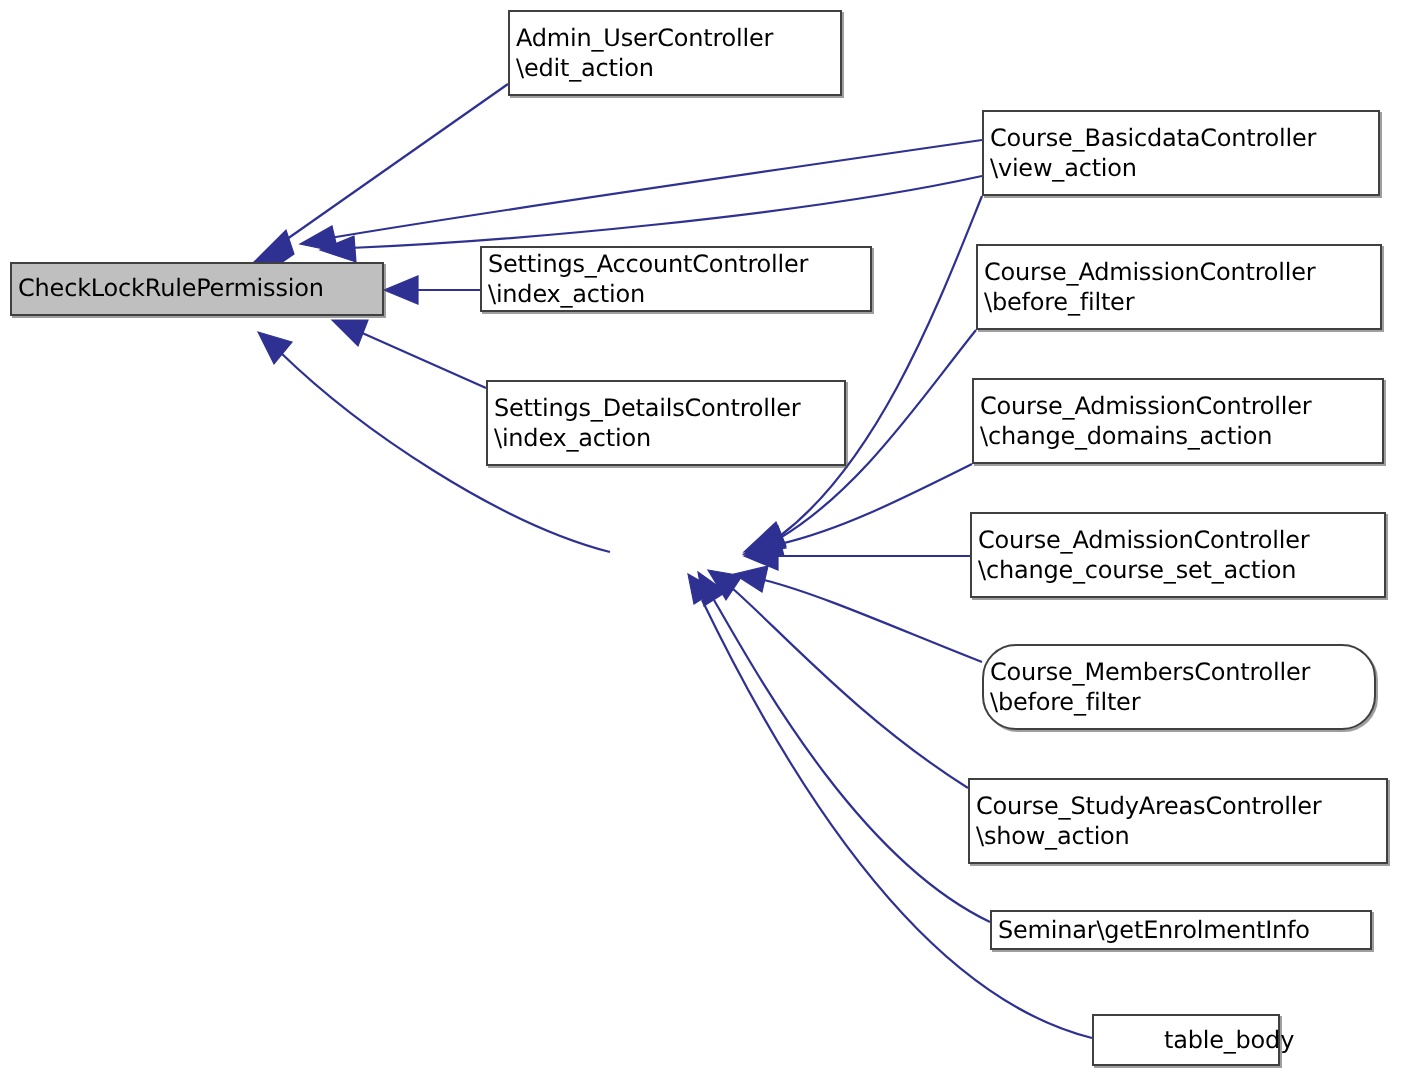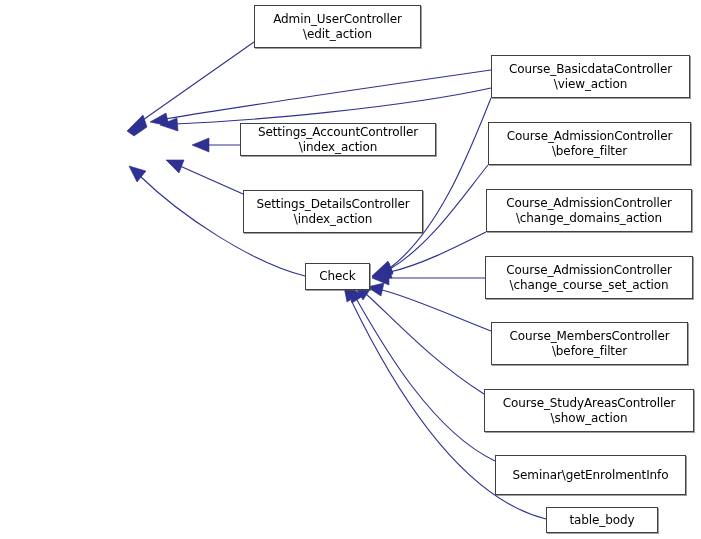--- a/index.html
+++ b/index.html
@@ -37,21 +37,20 @@
     stroke-width: 0.6;
   }
   .node-box {
     position: absolute;
     box-sizing: border-box;
     border: 1px solid #404040;
     background: #ffffff;
     display: flex;
     align-items: center;
     justify-content: center;
-    text-align: center;
     color: #000000;
     font-size: 12px;
     line-height: 15px;
     white-space: pre-line;
     letter-spacing: -0.1px;
     box-shadow: 1px 1px 0 rgba(80,80,80,0.55);
   }
   .node-box.highlight {
     background: #BFBFBF;
   }
@@ -134,39 +133,39 @@
       <polygon class="arrow-head" points="349,286 363,296 352,303"></polygon>
     </g>
 
     <g>
       <path class="edge-path" d="M 546,519 C 450,495 380,360 351,300"></path>
       <polygon class="arrow-head" points="344,287 358,295 347,302"></polygon>
     </g>
 
   </svg>
 
+  <div class="node-box highlight" style="left:5px; top:131px; width:187px; height:27px;">
+    <span class="node-label">CheckLockRulePermission</span>
+  </div>
 
   <div class="node-box" style="left:254px; top:5px; width:167px; height:43px;">
     <span class="node-label">Admin_UserController
 \edit_action</span>
   </div>
 
   <div class="node-box" style="left:240px; top:123px; width:196px; height:33px;">
     <span class="node-label">Settings_AccountController
 \index_action</span>
   </div>
 
   <div class="node-box" style="left:243px; top:190px; width:180px; height:43px;">
     <span class="node-label">Settings_DetailsController
 \index_action</span>
   </div>
 
-  <div class="node-box" style="left:305px; top:263px; width:65px; height:27px;">
-    <span class="node-label">Check</span>
-  </div>
 
   <div class="node-box" style="left:491px; top:55px; width:199px; height:43px;">
     <span class="node-label">Course_BasicdataController
 \view_action</span>
   </div>
 
   <div class="node-box" style="left:488px; top:122px; width:203px; height:43px;">
     <span class="node-label">Course_AdmissionController
 \before_filter</span>
   </div>
@@ -174,31 +173,31 @@
   <div class="node-box" style="left:486px; top:189px; width:206px; height:43px;">
     <span class="node-label">Course_AdmissionController
 \change_domains_action</span>
   </div>
 
   <div class="node-box" style="left:485px; top:256px; width:208px; height:43px;">
     <span class="node-label">Course_AdmissionController
 \change_course_set_action</span>
   </div>
 
-  <div class="node-box" style="left:491px; top:322px; width:197px; height:43px;">
+  <div class="node-box" style="left:491px; top:322px; width:197px; height:43px;border-radius:17px;">
     <span class="node-label">Course_MembersController
 \before_filter</span>
   </div>
 
   <div class="node-box" style="left:484px; top:389px; width:210px; height:43px;">
     <span class="node-label">Course_StudyAreasController
 \show_action</span>
   </div>
 
-  <div class="node-box" style="left:495px; top:455px; width:191px; height:40px;">
+  <div class="node-box" style="left:495px; top:455px; width:191px; height:20px;">
     <span class="node-label">Seminar\getEnrolmentInfo</span>
   </div>
 
-  <div class="node-box" style="left:546px; top:507px; width:112px; height:26px;">
+  <div class="node-box" style="left:546px; top:507px; width:94px; height:26px;padding-left:32px;">
     <span class="node-label">table_body</span>
   </div>
 
 </div>
 
 </body></html>

